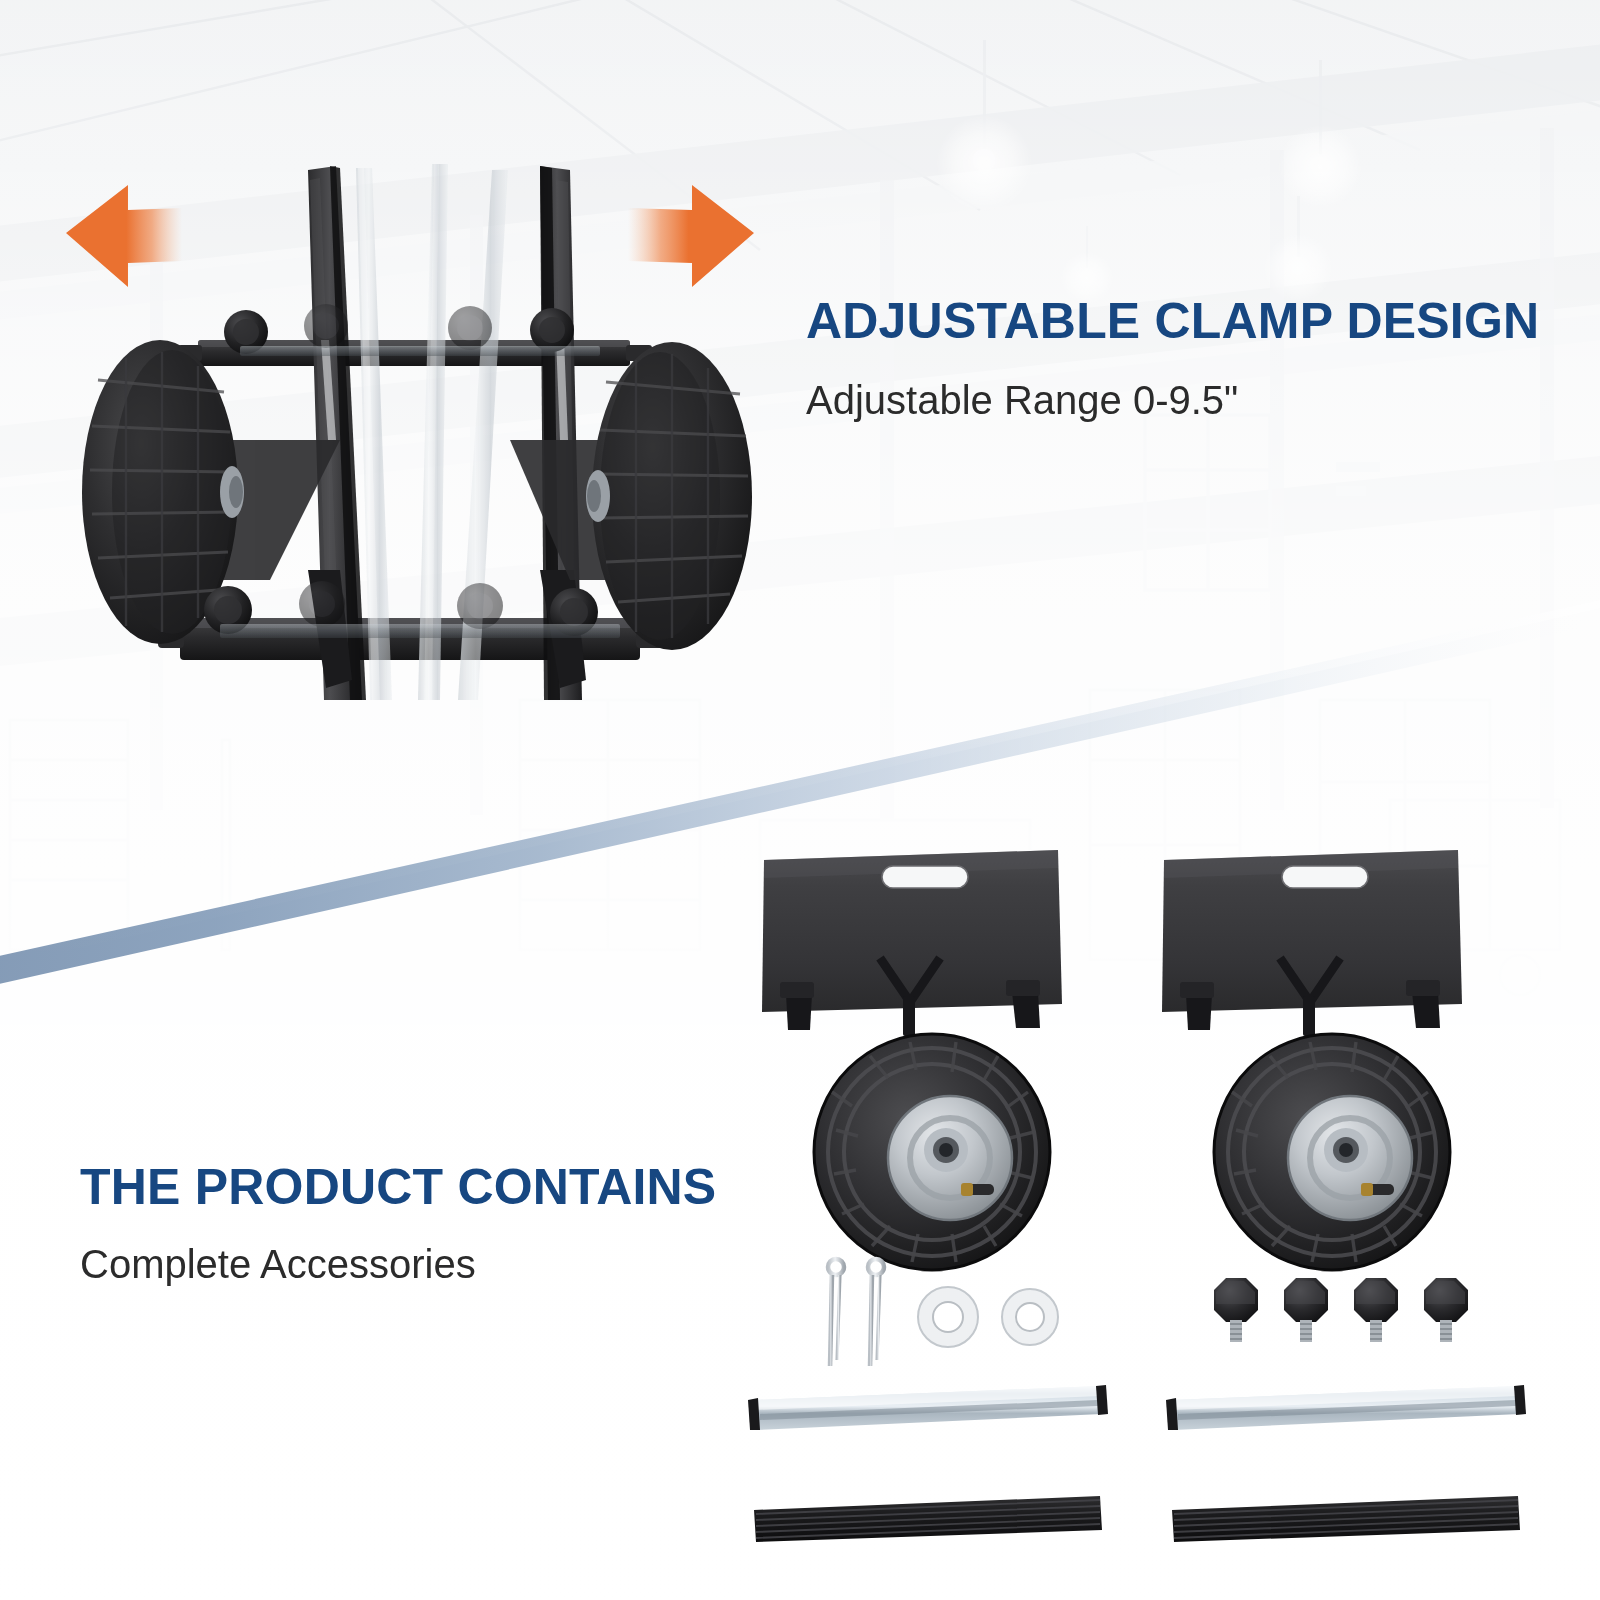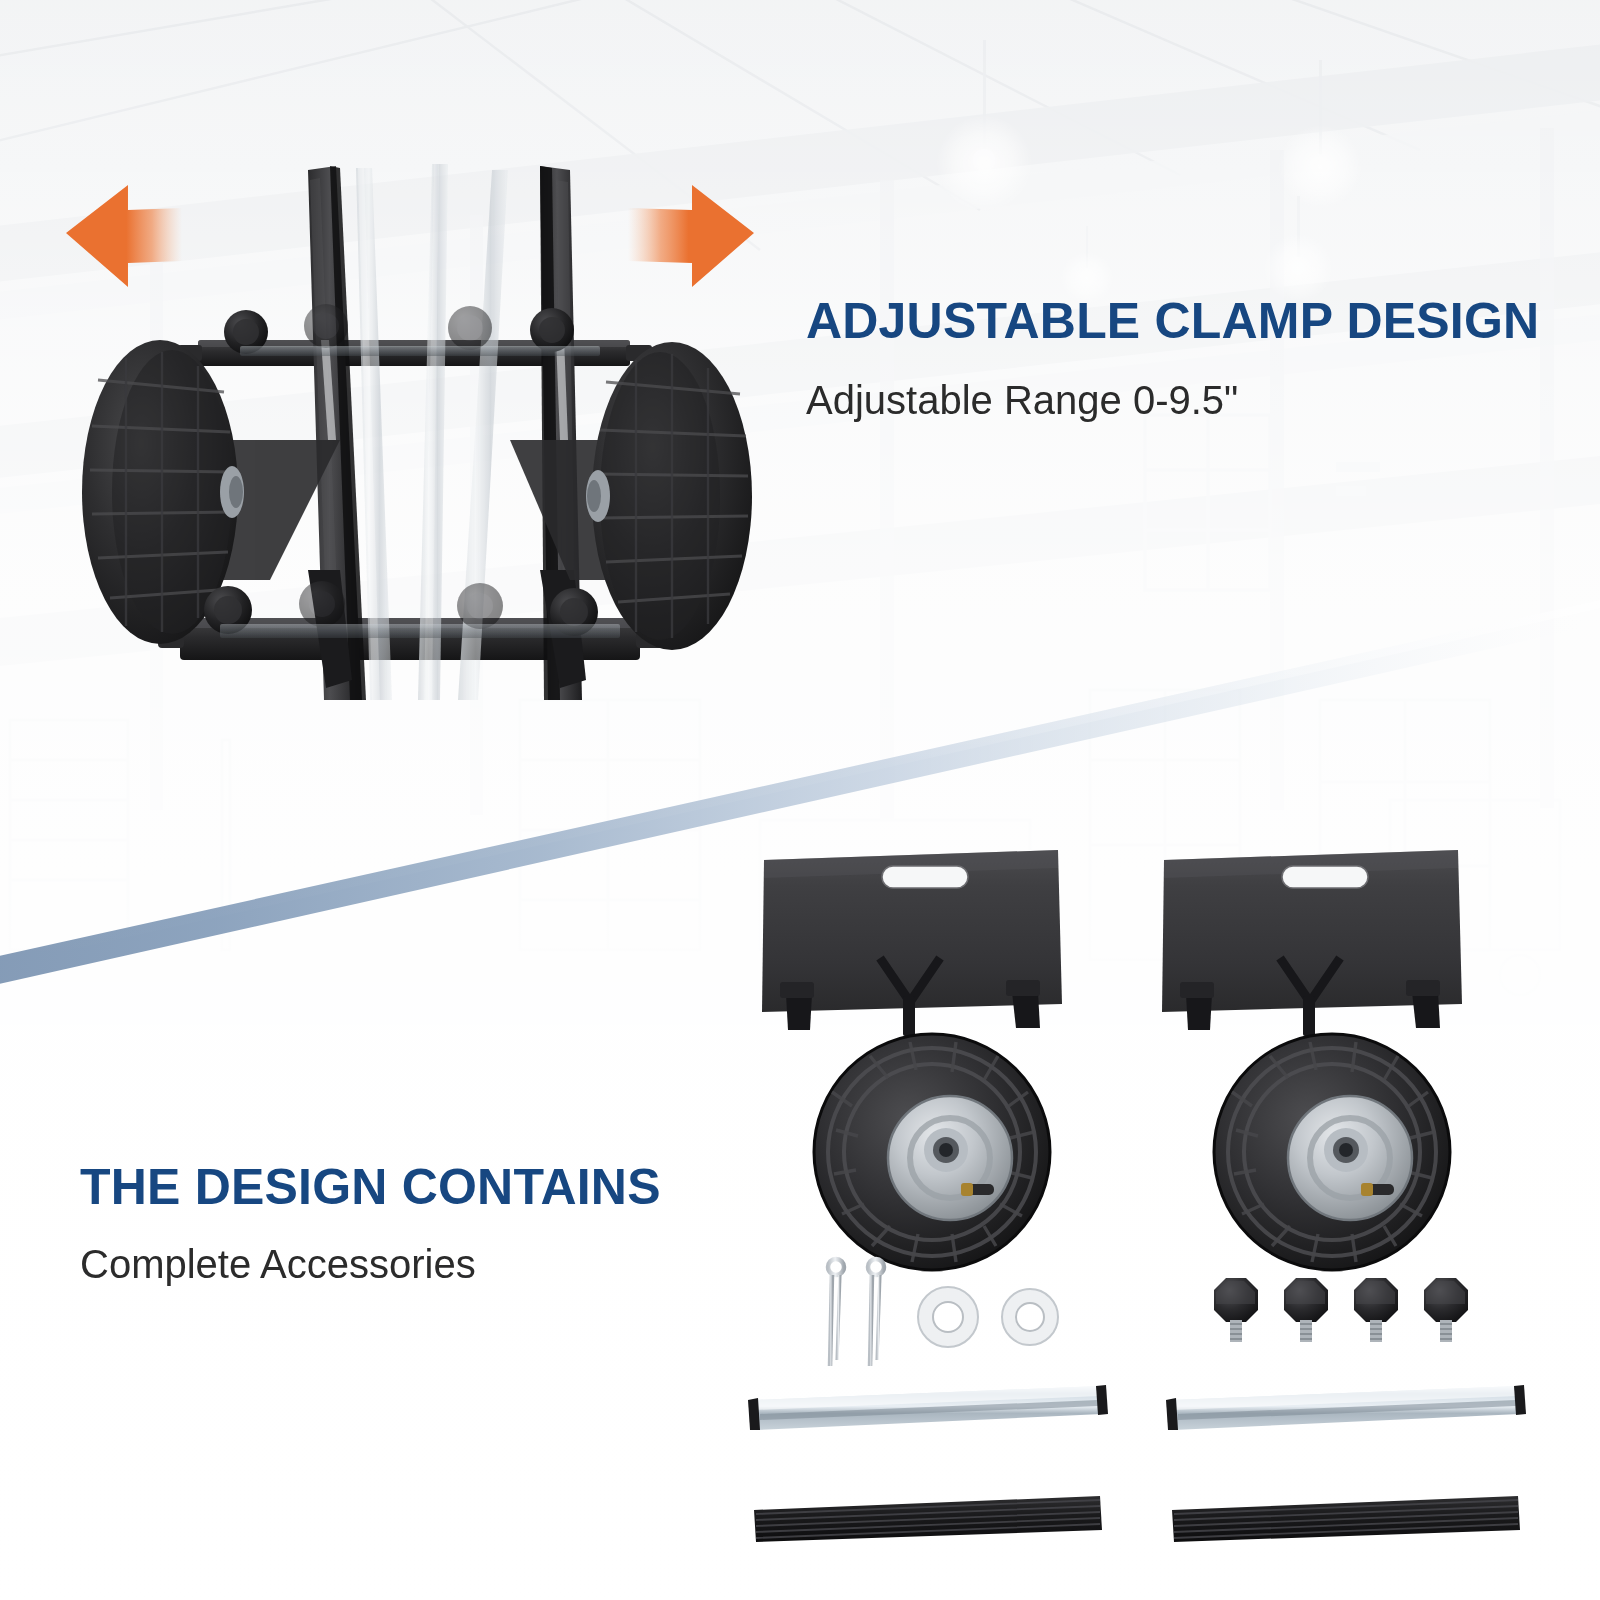--- a/index.html
+++ b/index.html
@@ -356,21 +356,21 @@
 
     <g opacity=".85">
       <rect x="200" y="206" width="360" height="10" rx="2" fill="url(#barSteel)" opacity=".5"></rect>
       <rect x="180" y="484" width="400" height="14" rx="2" fill="url(#barSteel)" opacity=".45"></rect>
     </g>
   </svg>
 
   <div class="headline" id="hl-top">ADJUSTABLE CLAMP DESIGN</div>
   <div class="subline" id="sub-top">Adjustable Range 0-9.5"</div>
 
-  <div class="headline" id="hl-bot">THE DESIGN CONTAINS</div>
+  <div class="headline" id="hl-bot">THE PRODUCT CONTAINS</div>
   <div class="subline" id="sub-bot">Complete Accessories</div>
 
   <svg class="art" style="left:740px; top:830px; width:860px; height:740px;" viewBox="0 0 860 740">
     <defs>
       <linearGradient id="plateG" x1="0" y1="0" x2="0" y2="1">
         <stop offset="0%" stop-color="#4b4b4e"></stop>
         <stop offset="22%" stop-color="#3f3f42"></stop>
         <stop offset="70%" stop-color="#343437"></stop>
         <stop offset="100%" stop-color="#2a2a2c"></stop>
       </linearGradient>

